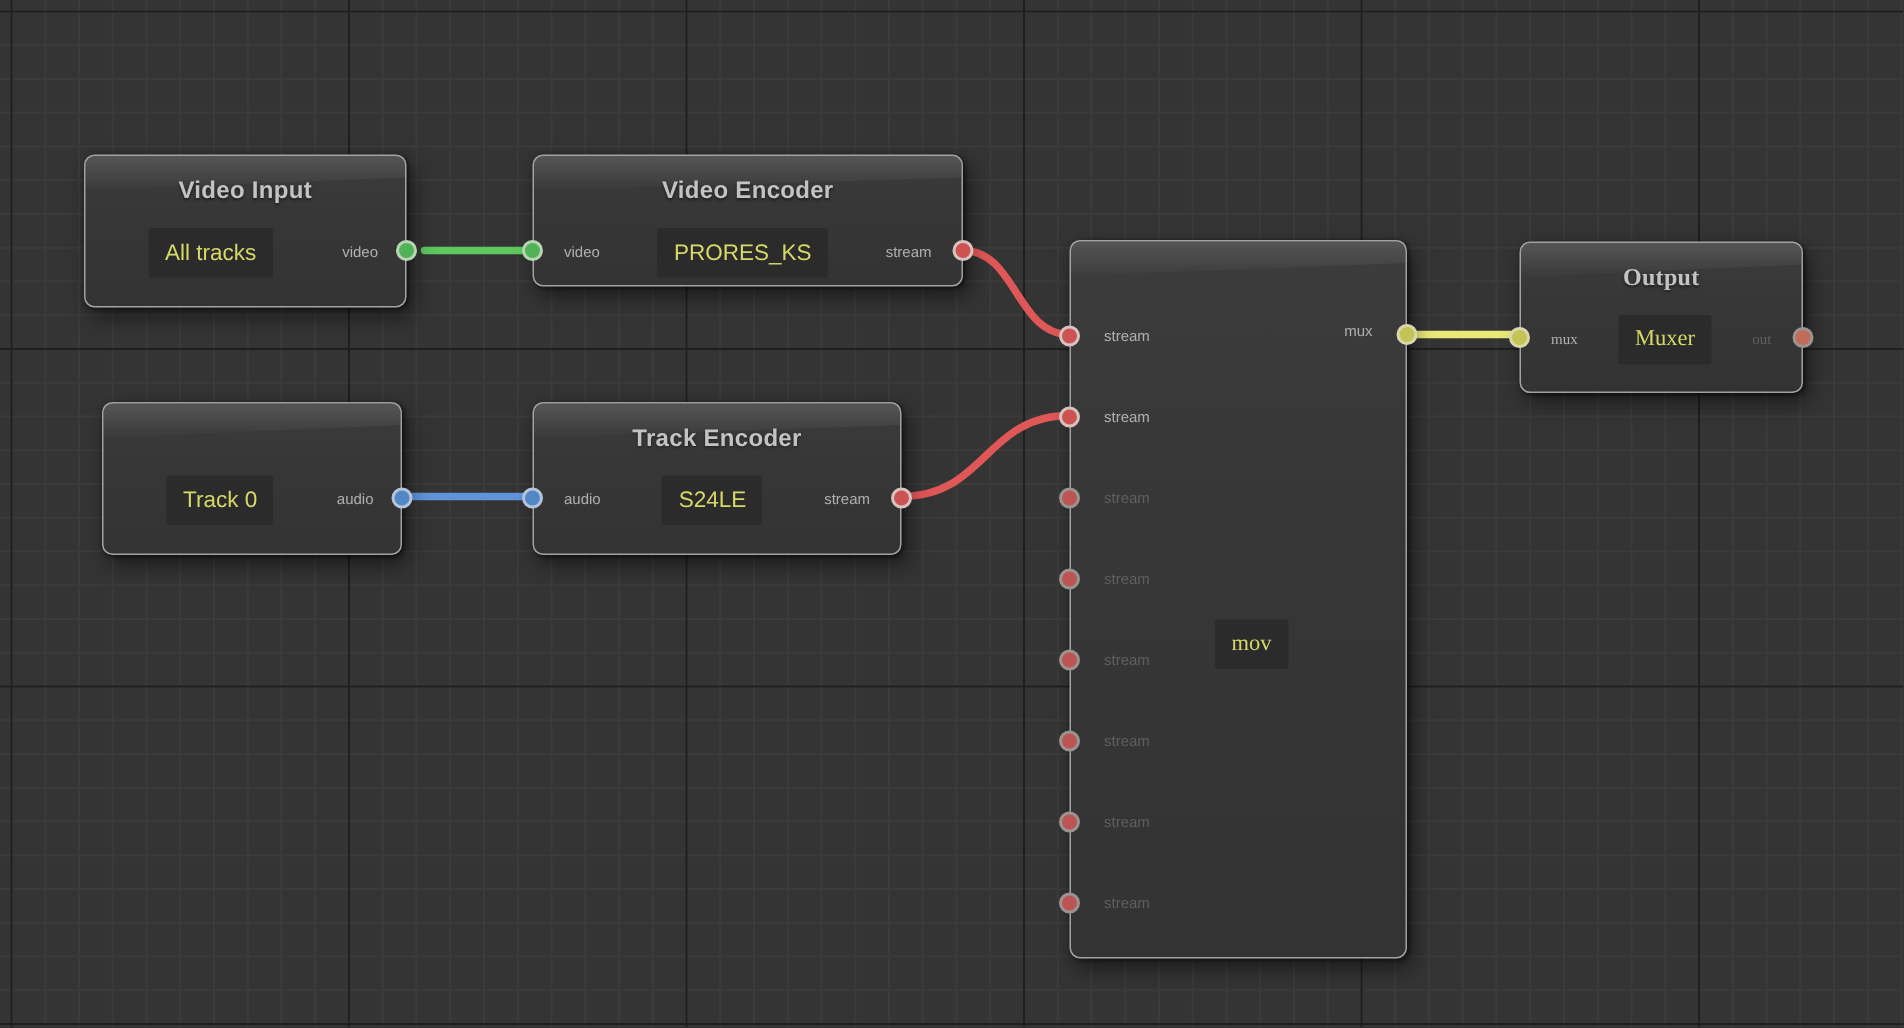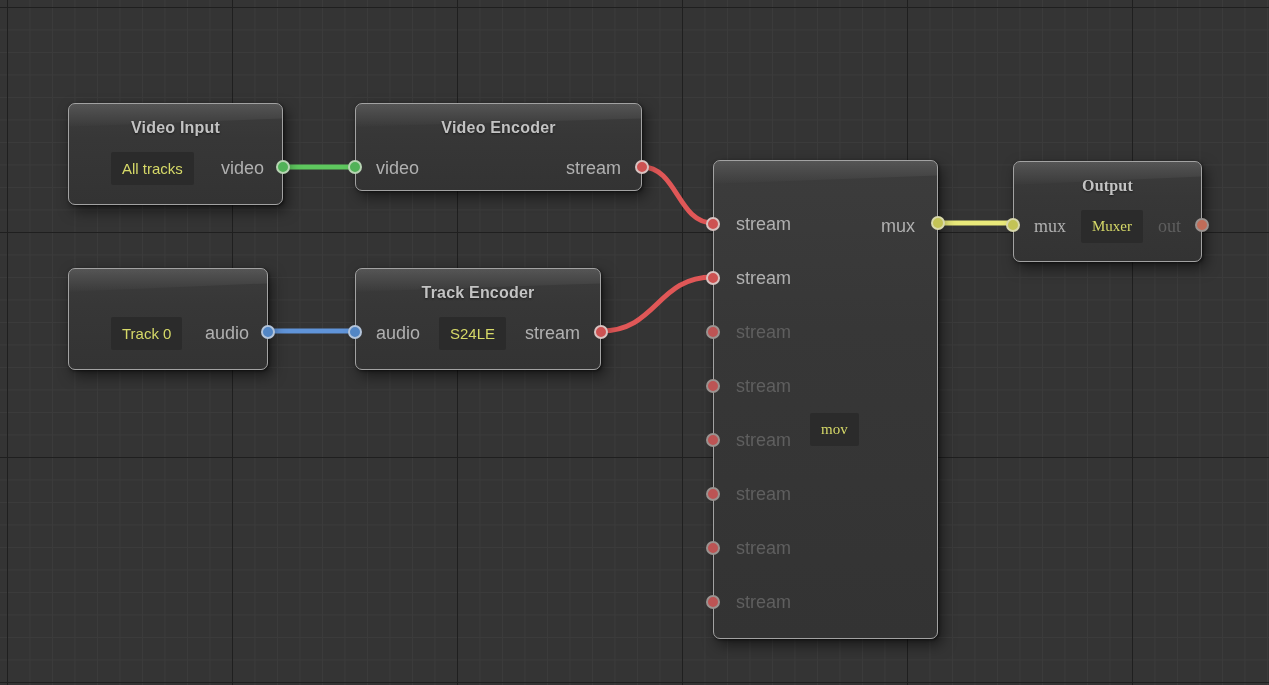--- a/index.html
+++ b/index.html
@@ -37,21 +37,21 @@
     font-size:16px; font-weight:bold; color:#c3c3c3; letter-spacing:.2px;
     text-shadow:0 1px 2px rgba(0,0,0,.5);
   }
   .node-row {
     position:absolute; left:0; right:0; top:46px; height:36px;
     display:flex; align-items:center; justify-content:space-between;
     padding:0 20px;
   }
   .row-source { padding:0 18px 0 42px; }
 
-  .plabel { font-size:18px; color:#b0b0b0;text-align:right; }
+  .plabel { font-size:10px; color:#b0b0b0;text-align:right; }
   .plabel.dim { color:#5f5f5f; }
 
   .value {
     background:#2b2b2b; color:#d6d968; font-size:15px;
     padding:8px 11px; border-radius:2px; white-space:nowrap;
   }
 
   .port {
     position:absolute; width:14px; height:14px; border-radius:50%;
     border:2px solid #cccccc; z-index:4; background:#888;
@@ -74,33 +74,34 @@
 <div class="canvas">
 
   <svg class="wires" id="wires">
       <path d="M 283 167 L 355 167" stroke="#5ec85e" stroke-width="5" fill="none" stroke-linecap="round"></path>
       <path d="M 642 167 C 677.5 167, 677.5 223, 713 223" stroke="#e05757" stroke-width="5" fill="none" stroke-linecap="round"></path>
       <path d="M 268 331 L 355 331" stroke="#6094d9" stroke-width="5" fill="none" stroke-linecap="round"></path>
       <path d="M 601 331 C 657 331, 657 277, 713 277" stroke="#e05757" stroke-width="5" fill="none" stroke-linecap="round"></path>
       <path d="M 938 223 L 1013 223" stroke="#e9e97a" stroke-width="5" fill="none" stroke-linecap="round"></path>
     </svg>
 
-  <div class="node" style="left: 68px; top: 103px; width: 215px; height: 102px;">
+  <div class="node" style="left: 56px; top: 103px; width: 215px; height: 102px;">
     <div class="node-title">Video Input</div>
     <div class="node-row row-source">
       <span class="value">All tracks</span>
       <span class="plabel">video</span>
     </div>
     <span class="port port-out" style="background: rgb(81, 178, 88); border-color: rgb(183, 212, 179);"></span>
   </div>
 
   <div class="node" style="left: 355px; top: 103px; width: 287px; height: 88px;">
     <div class="node-title">Video Encoder</div>
     <div class="node-row">
       <span class="plabel">video</span>
+      <span class="value">PRORES_KS</span>
       <span class="plabel">stream</span>
     </div>
     <span class="port port-in" style="background: rgb(81, 178, 88); border-color: rgb(183, 212, 179);"></span>
     <span class="port port-out" style="background: rgb(205, 82, 82); border-color: rgb(216, 194, 192);"></span>
   </div>
 
   <div class="node" style="left: 68px; top: 268px; width: 200px; height: 102px;">
     <div class="node-row row-source">
       <span class="value">Track 0</span>
       <span class="plabel">audio</span>

